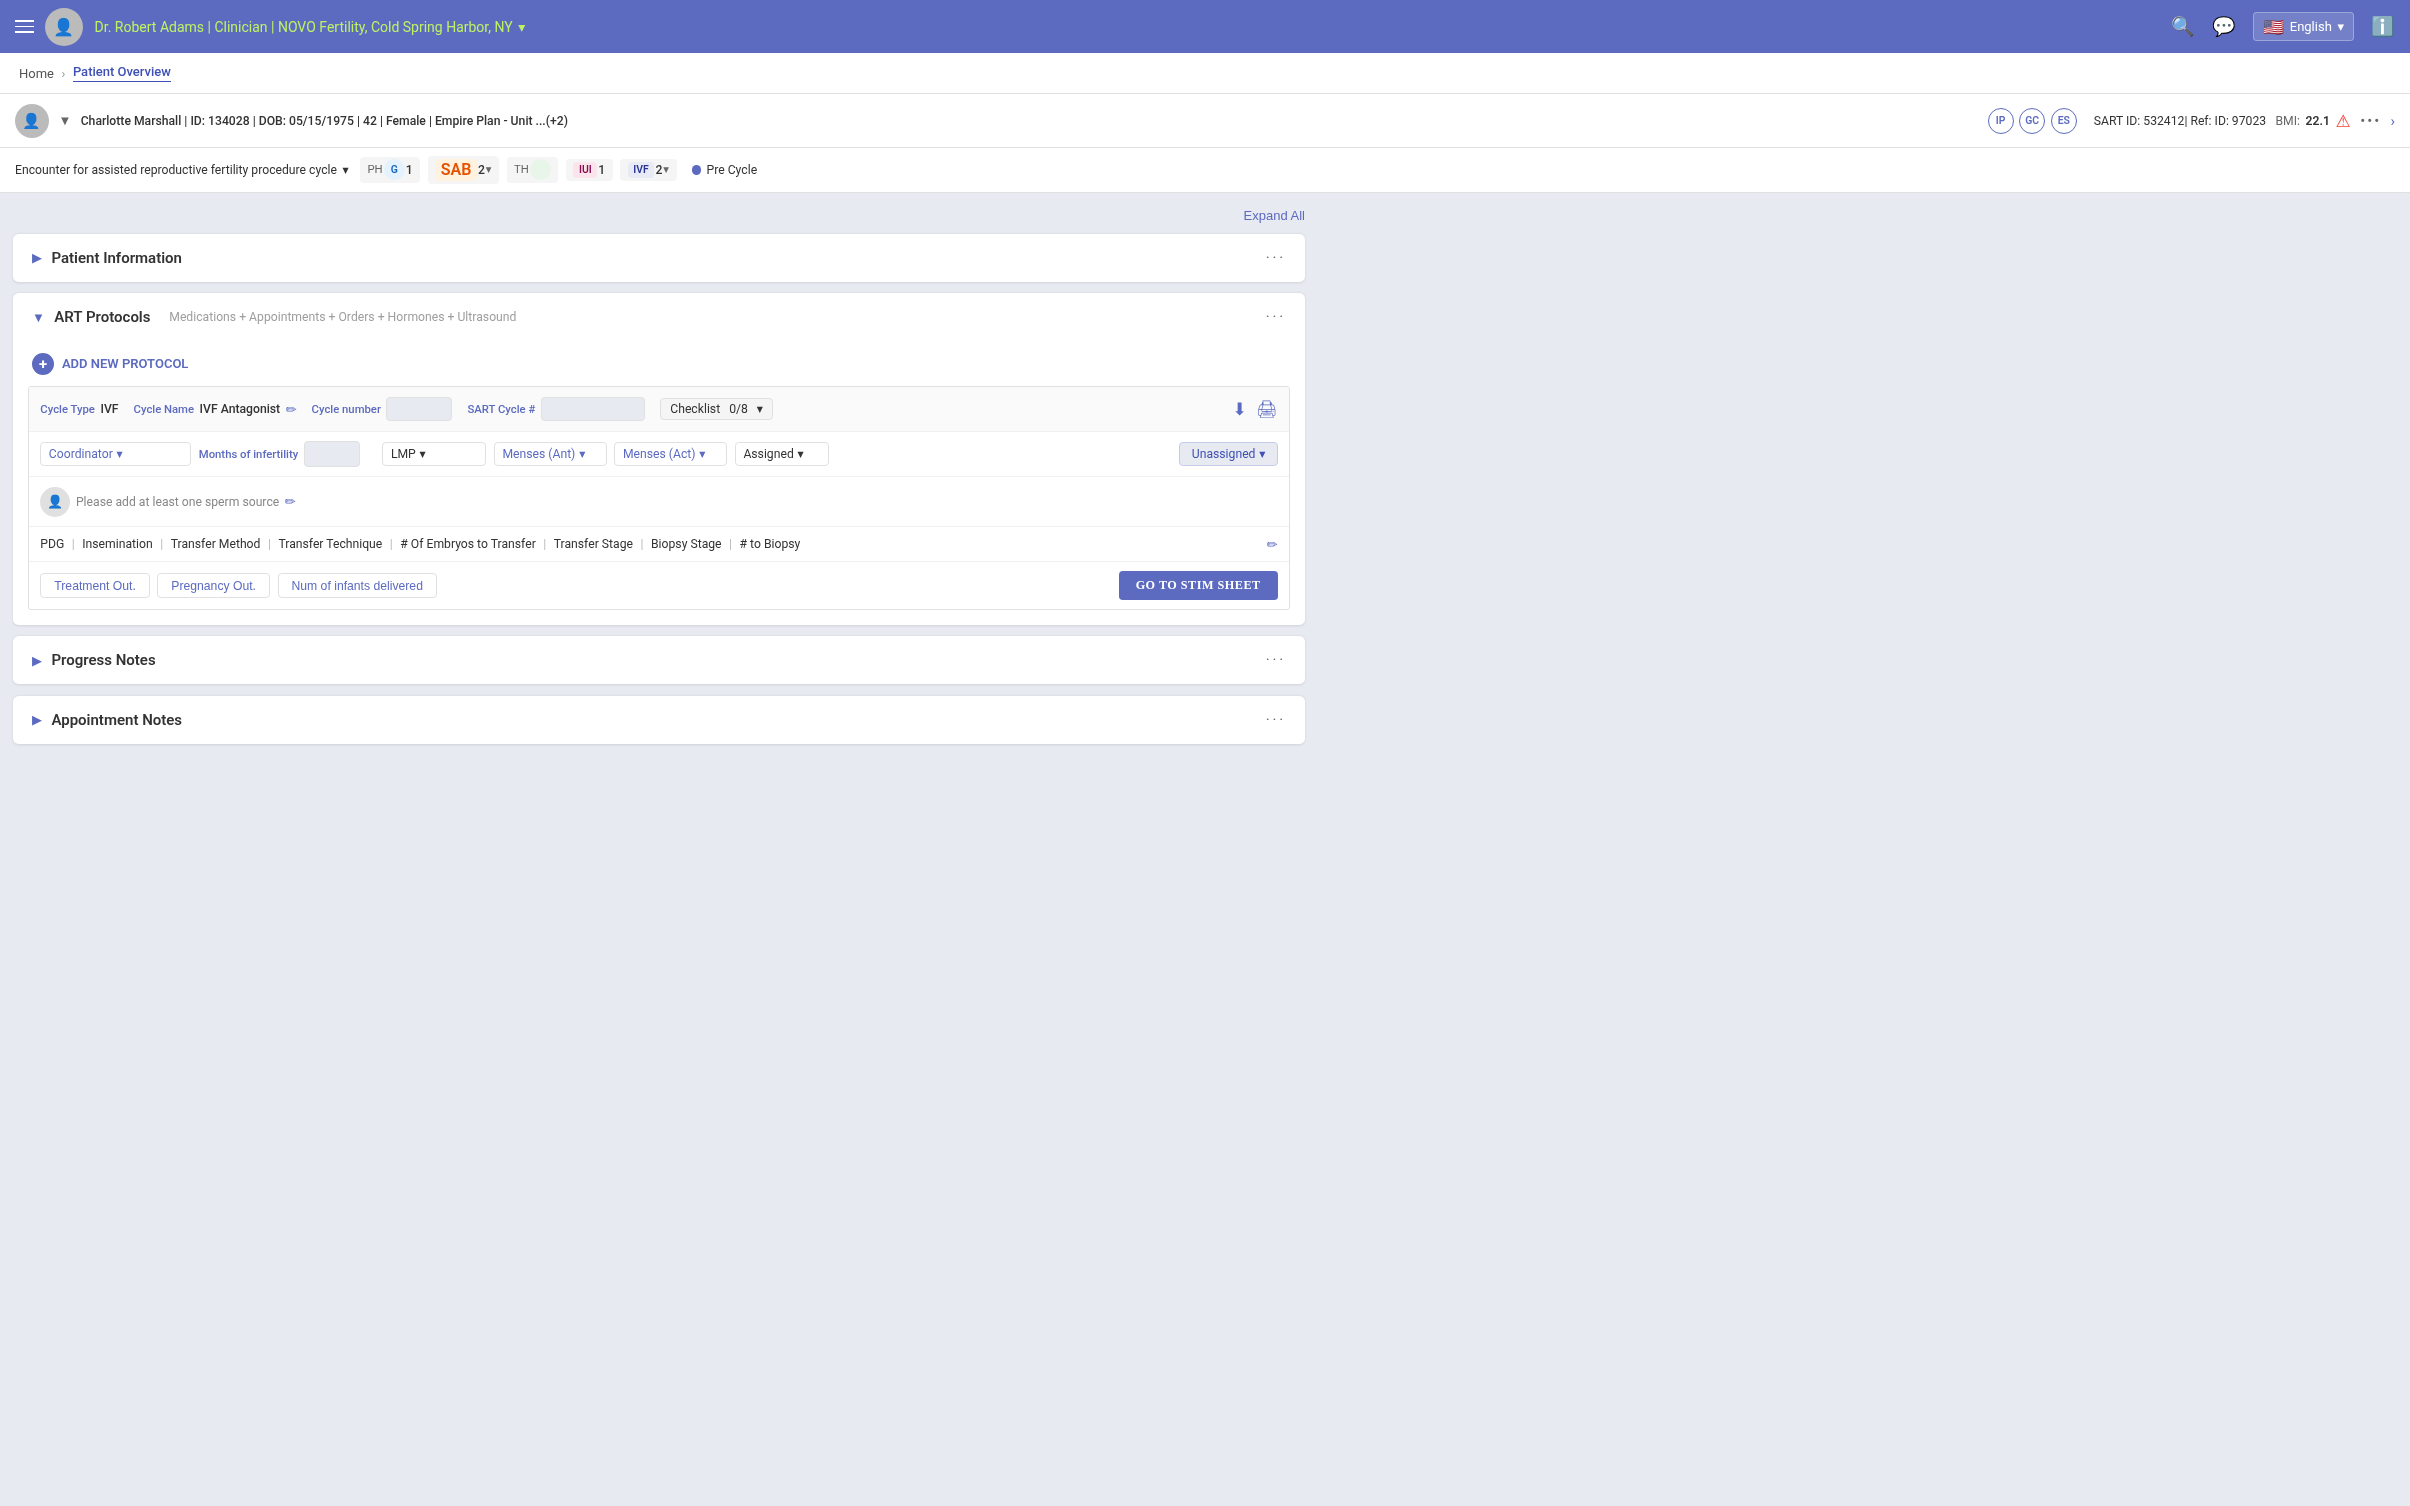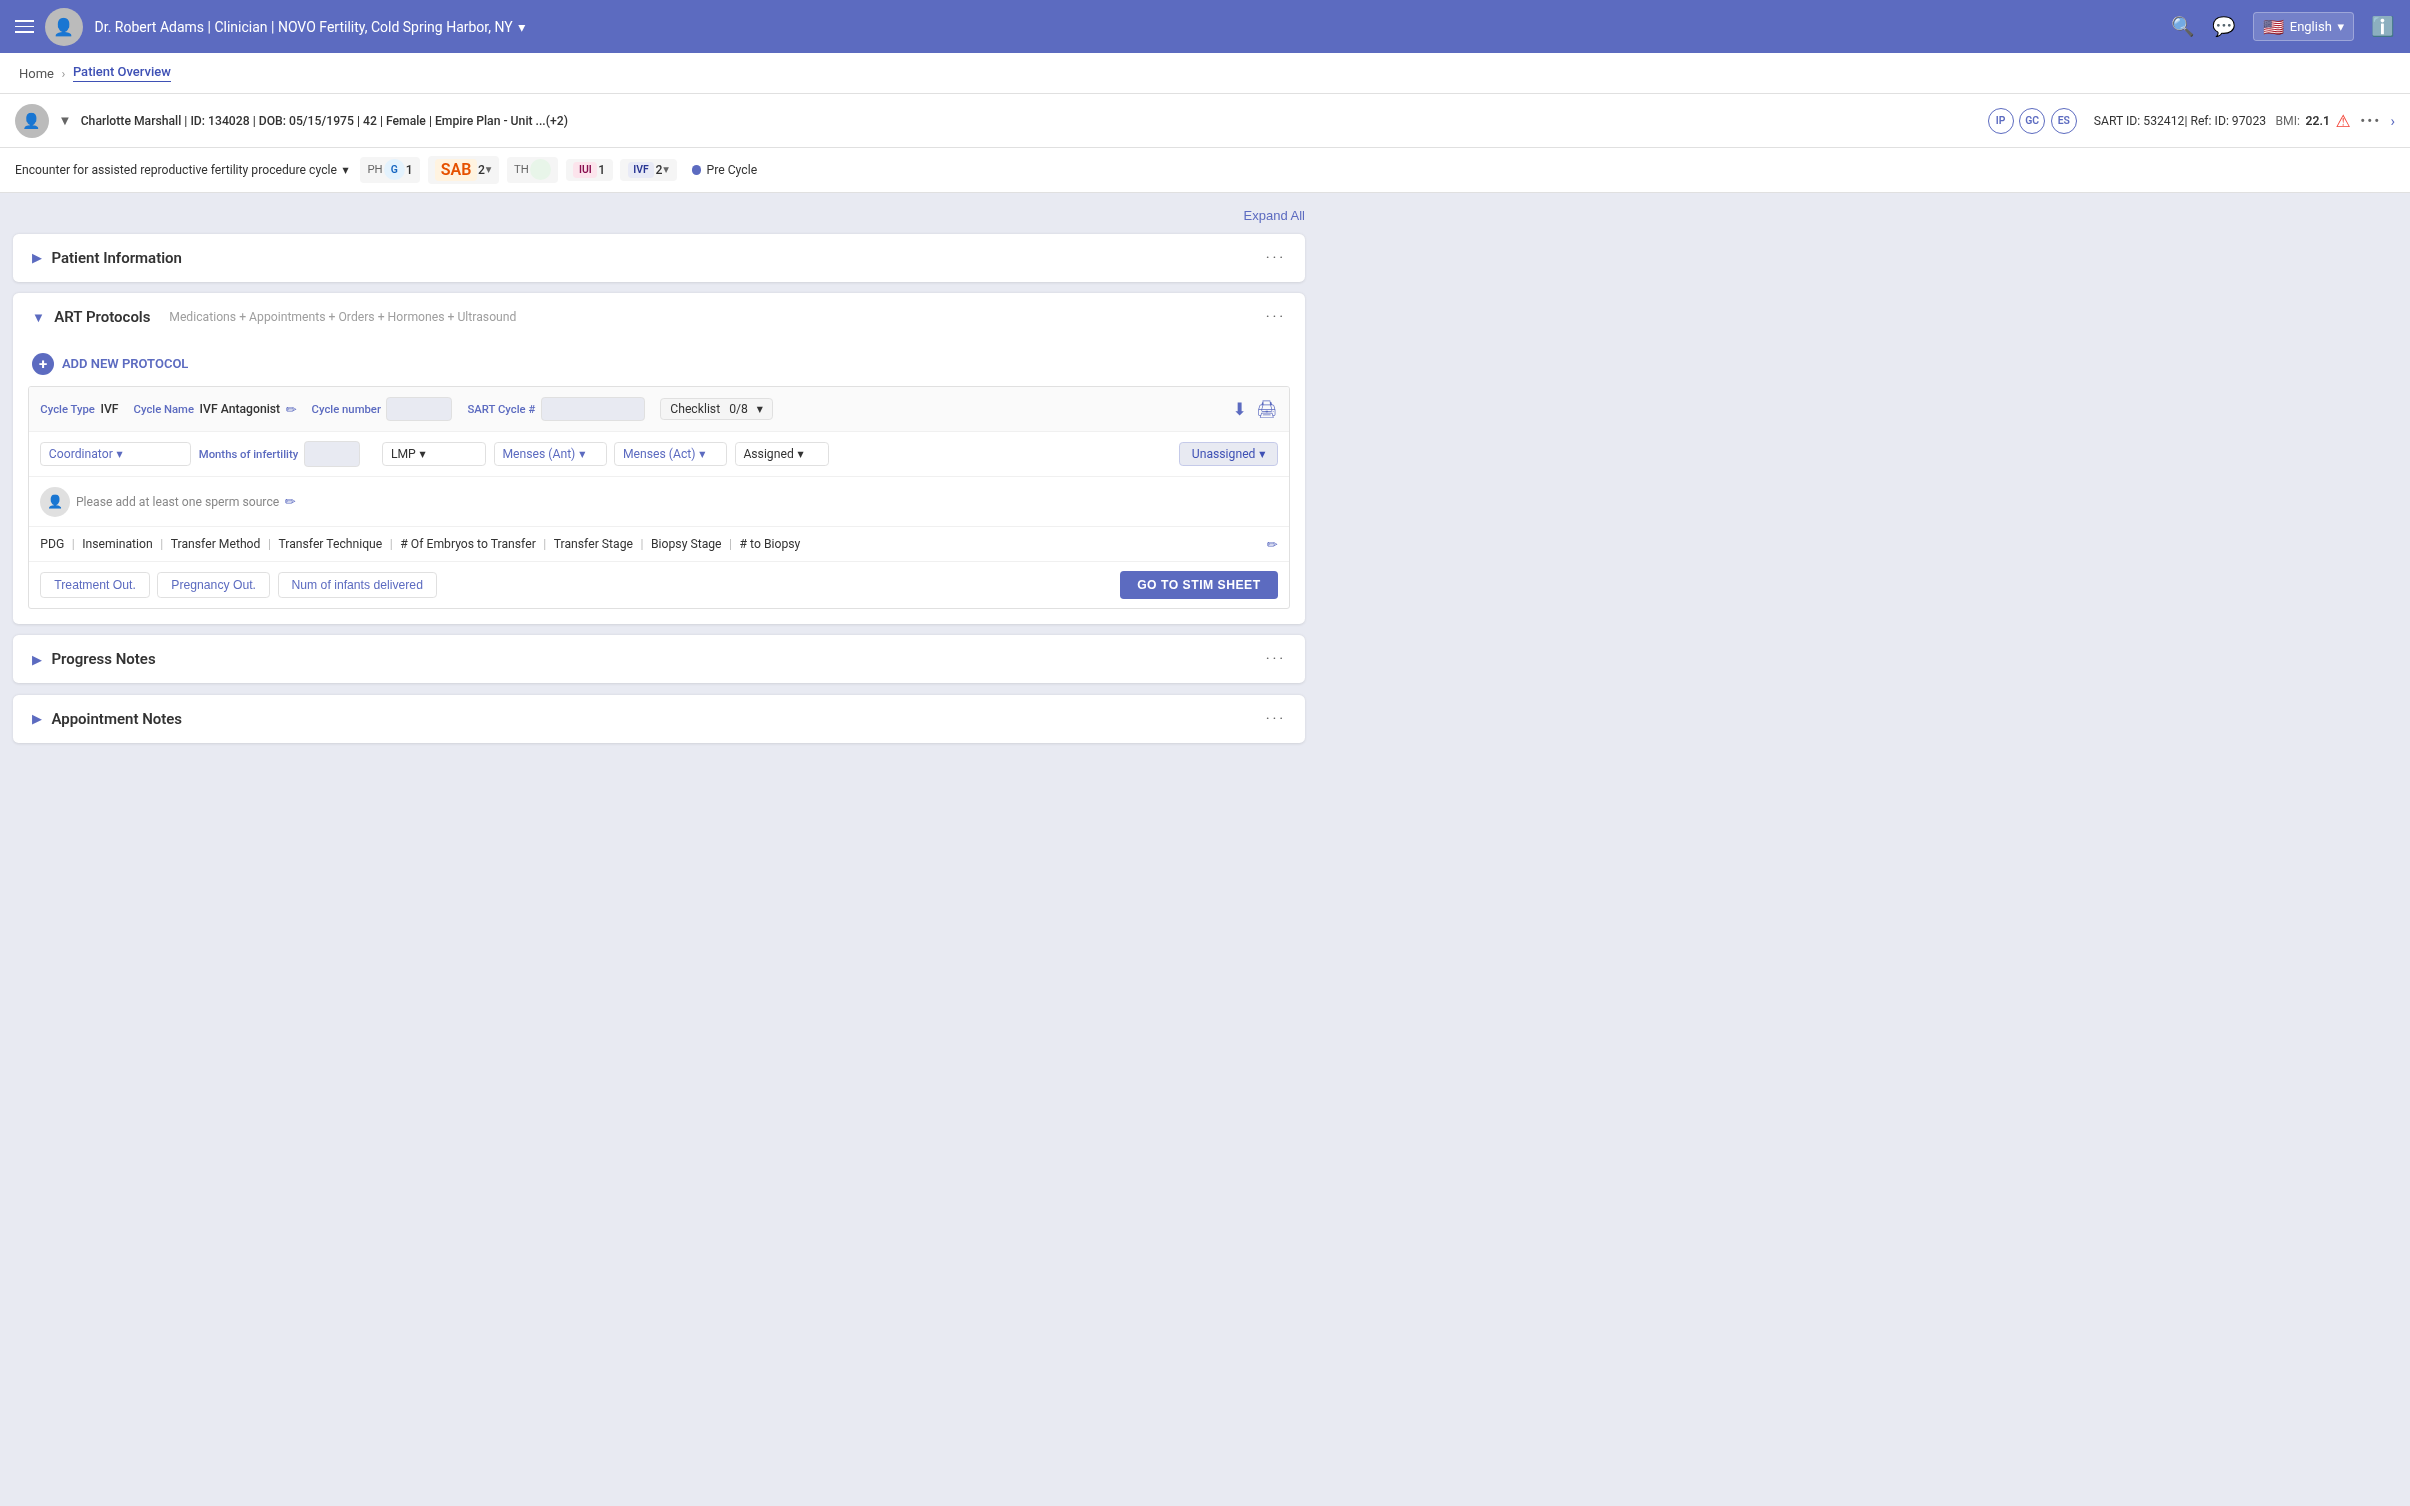--- a/index.html
+++ b/index.html
@@ -21,21 +21,21 @@
       gap: 11.3px;
       color: white;
     }
     .hamburger-icon { cursor: pointer; display: flex; flex-direction: column; gap: 3.8px; }
     .hamburger-icon span { display: block; width: 19px; height: 1.9px; background: white; }
     .avatar-nav {
       width: 38px; height: 38px; border-radius: 50%; background: #bbb;
       overflow: hidden; display: flex; align-items: center; justify-content: center;
       font-size: 17px; color: white; font-weight: bold;
     }
-    .nav-title { flex: 1; font-size: 14px; color: #ffffff; display: flex; align-items: center; gap: 5.6px; }
+    .nav-title { flex: 1; font-size: 14px; color: #bef264; display: flex; align-items: center; gap: 5.6px; }
     .nav-right { display: flex; align-items: center; gap: 17px; }
     .nav-icon { color: white; cursor: pointer; font-size: 19px; }
     .lang-btn {
       display: flex; align-items: center; gap: 5.6px;
       background: rgba(255,255,255,0.15); border: 0.9px solid rgba(255,255,255,0.3);
       border-radius: 3.8px; padding: 3.8px 9.4px; color: white; cursor: pointer; font-size: 13px;
     }
     .flag { font-size: 17px; }
 
     
@@ -239,21 +239,21 @@
       display: flex; align-items: center; gap: 7.5px;
       padding: 9.4px 11.3px; flex-wrap: wrap;
     }
     .outcome-btn {
       background: none; border: 0.9px solid #e0e0e0; border-radius: 3.8px;
       padding: 4.7px 13px; font-size: 12.2px; color: #5c6bc0; cursor: pointer;
     }
     .go-to-stim {
       margin-left: auto; background: #5c6bc0; color: white;
       border: none; border-radius: 3.8px; padding: 6.6px 17px;
-      font-size: 12.2px; font-weight: 600; cursor: pointer; letter-spacing: 0.5px;
+      font-size: 12.2px; font-weight: 600; cursor: pointer; letter-spacing: 0.5px; font-family: Liberation Serif, serif;
     }
   </style>
 </head>
 <body>
 
 <div class="top-nav">
   <div class="hamburger-icon">
     <span></span>
       <span></span>
       <span></span>

